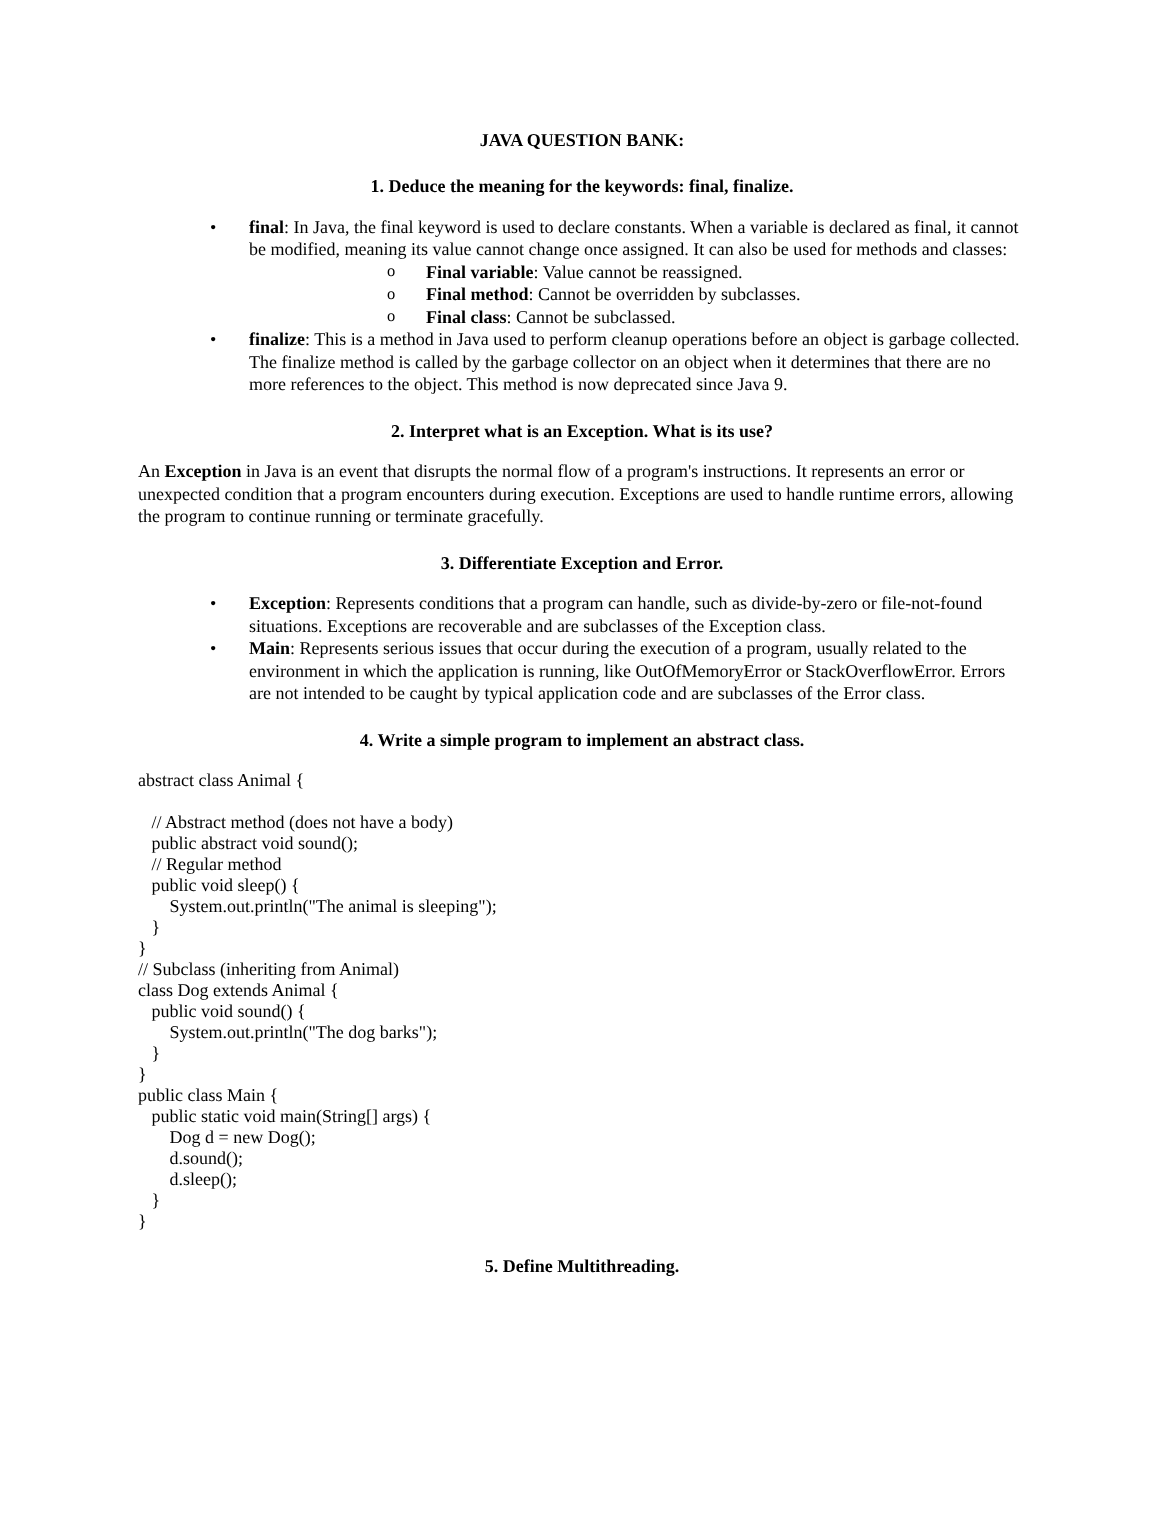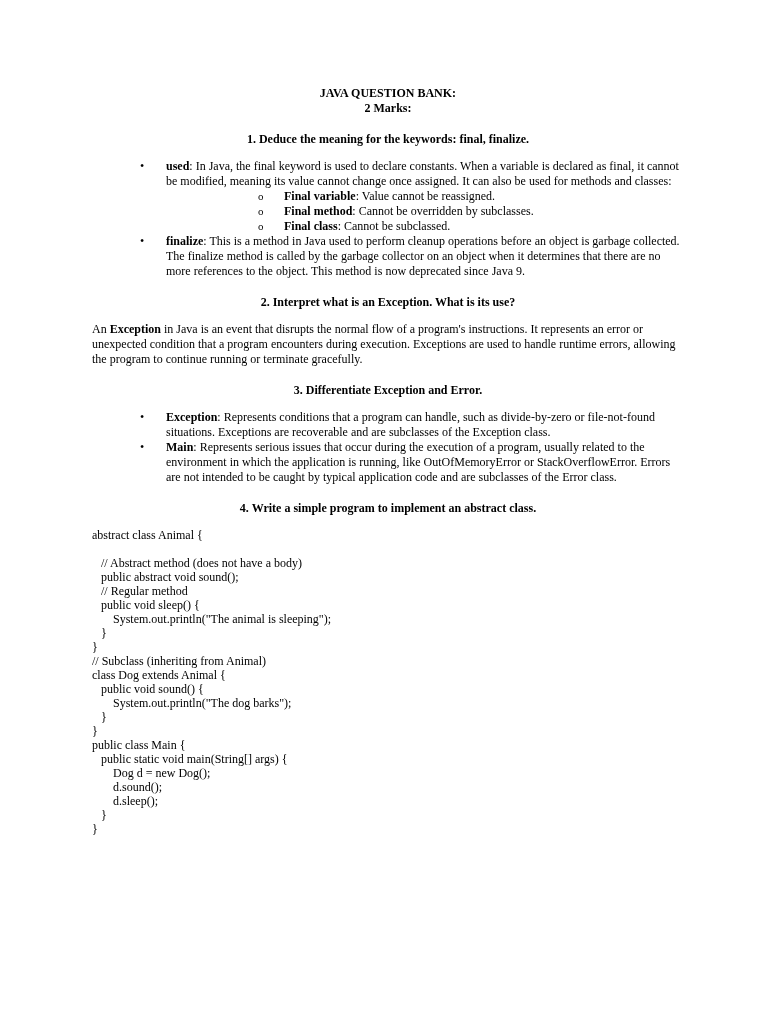--- a/index.html
+++ b/index.html
@@ -54,27 +54,26 @@
     line-height: 14px;
     font-family: "Liberation Serif", "DejaVu Serif", serif;
   }
 </style>
 </head>
 <body>
 
 <div class="page">
 
   <div class="doc-title">JAVA QUESTION BANK:</div>
-  <div class="doc-subtitle">2 Marks:</div>
 
   <div class="question-heading">1. Deduce the meaning for the keywords: final, finalize.</div>
   <div class="blist">
     <div class="b-item">
       <span class="marker">•</span>
-      <div class="btext"><span class="bold">used</span><span>: In Java, the final keyword is used to declare constants. When a variable is declared as final, it cannot be modified, meaning its value cannot change once assigned. It can also be used for methods and classes:</span></div>
+      <div class="btext"><span class="bold">final</span><span>: In Java, the final keyword is used to declare constants. When a variable is declared as final, it cannot be modified, meaning its value cannot change once assigned. It can also be used for methods and classes:</span></div>
     </div>
     <div class="b-item b-sub">
       <span class="marker">o</span>
       <div class="btext"><span class="bold">Final variable</span><span>: Value cannot be reassigned.</span></div>
     </div>
     <div class="b-item b-sub">
       <span class="marker">o</span>
       <div class="btext"><span class="bold">Final method</span><span>: Cannot be overridden by subclasses.</span></div>
     </div>
     <div class="b-item b-sub">
@@ -119,14 +118,15 @@
    }
 }
 public class Main {
    public static void main(String[] args) {
        Dog d = new Dog();
        d.sound();
        d.sleep();
    }
 }</div>
 
+  <div class="question-heading">5. Define Multithreading.</div>
 
 </div>
 
 </body></html>

